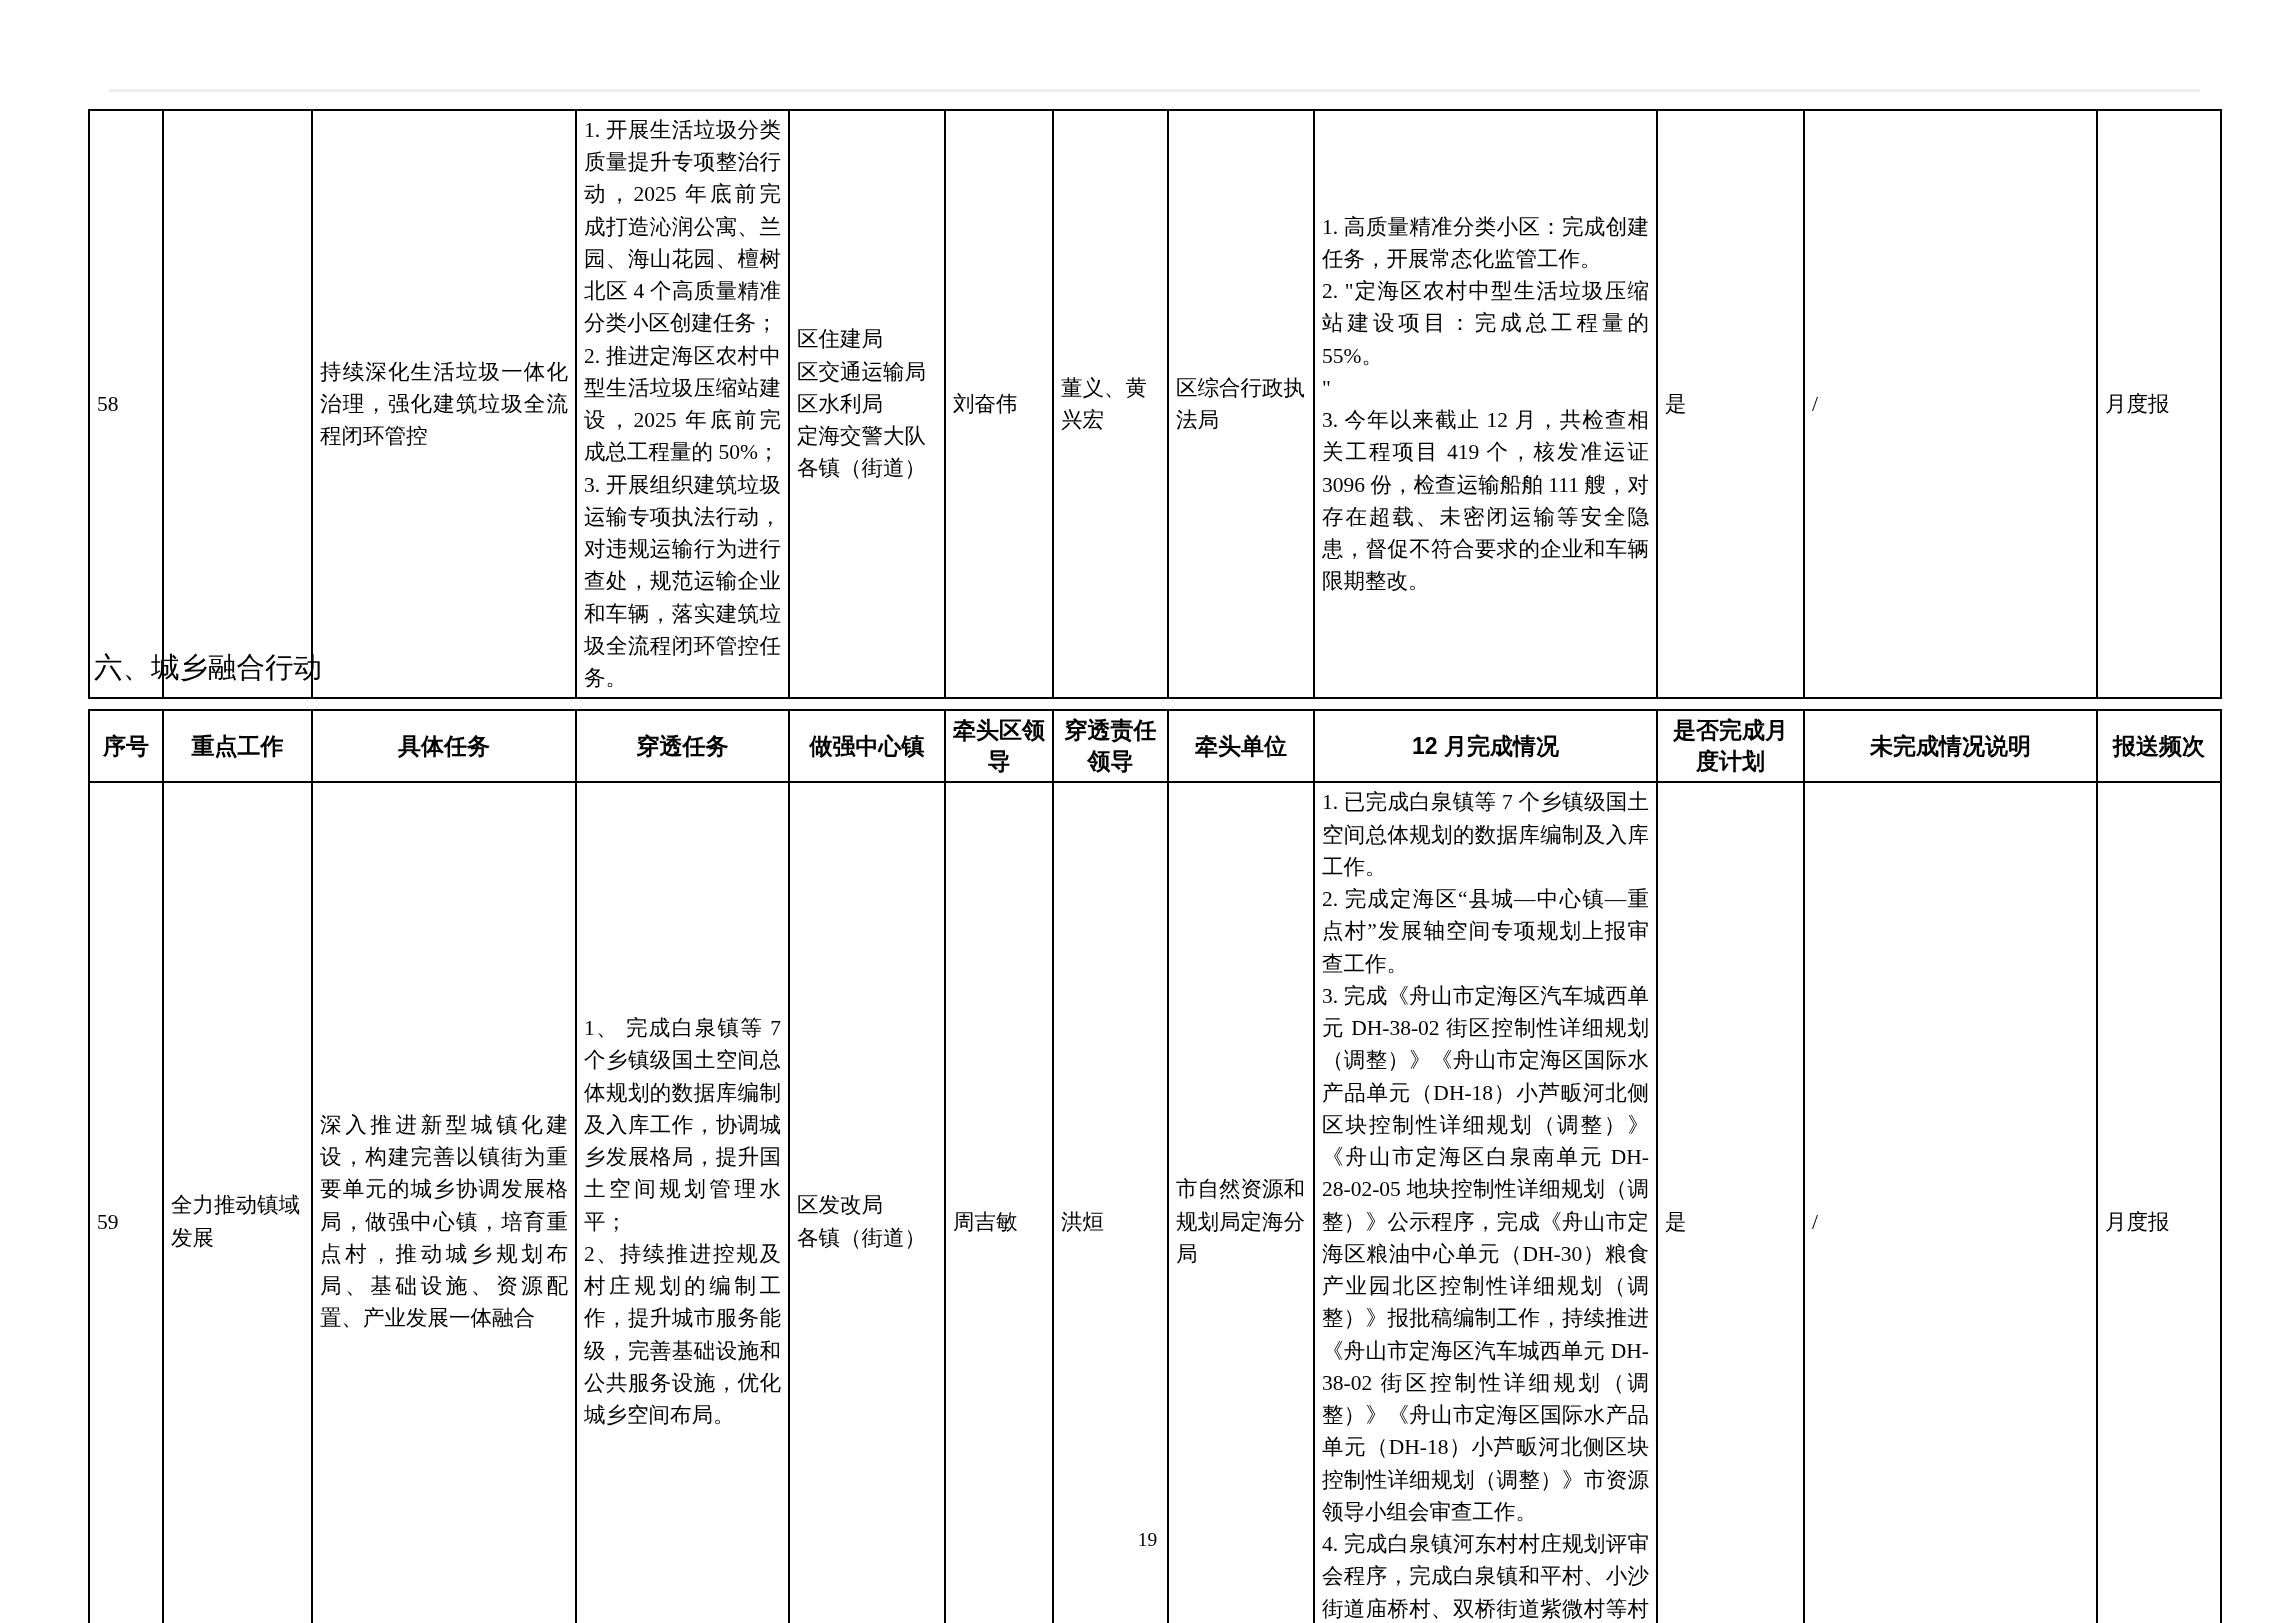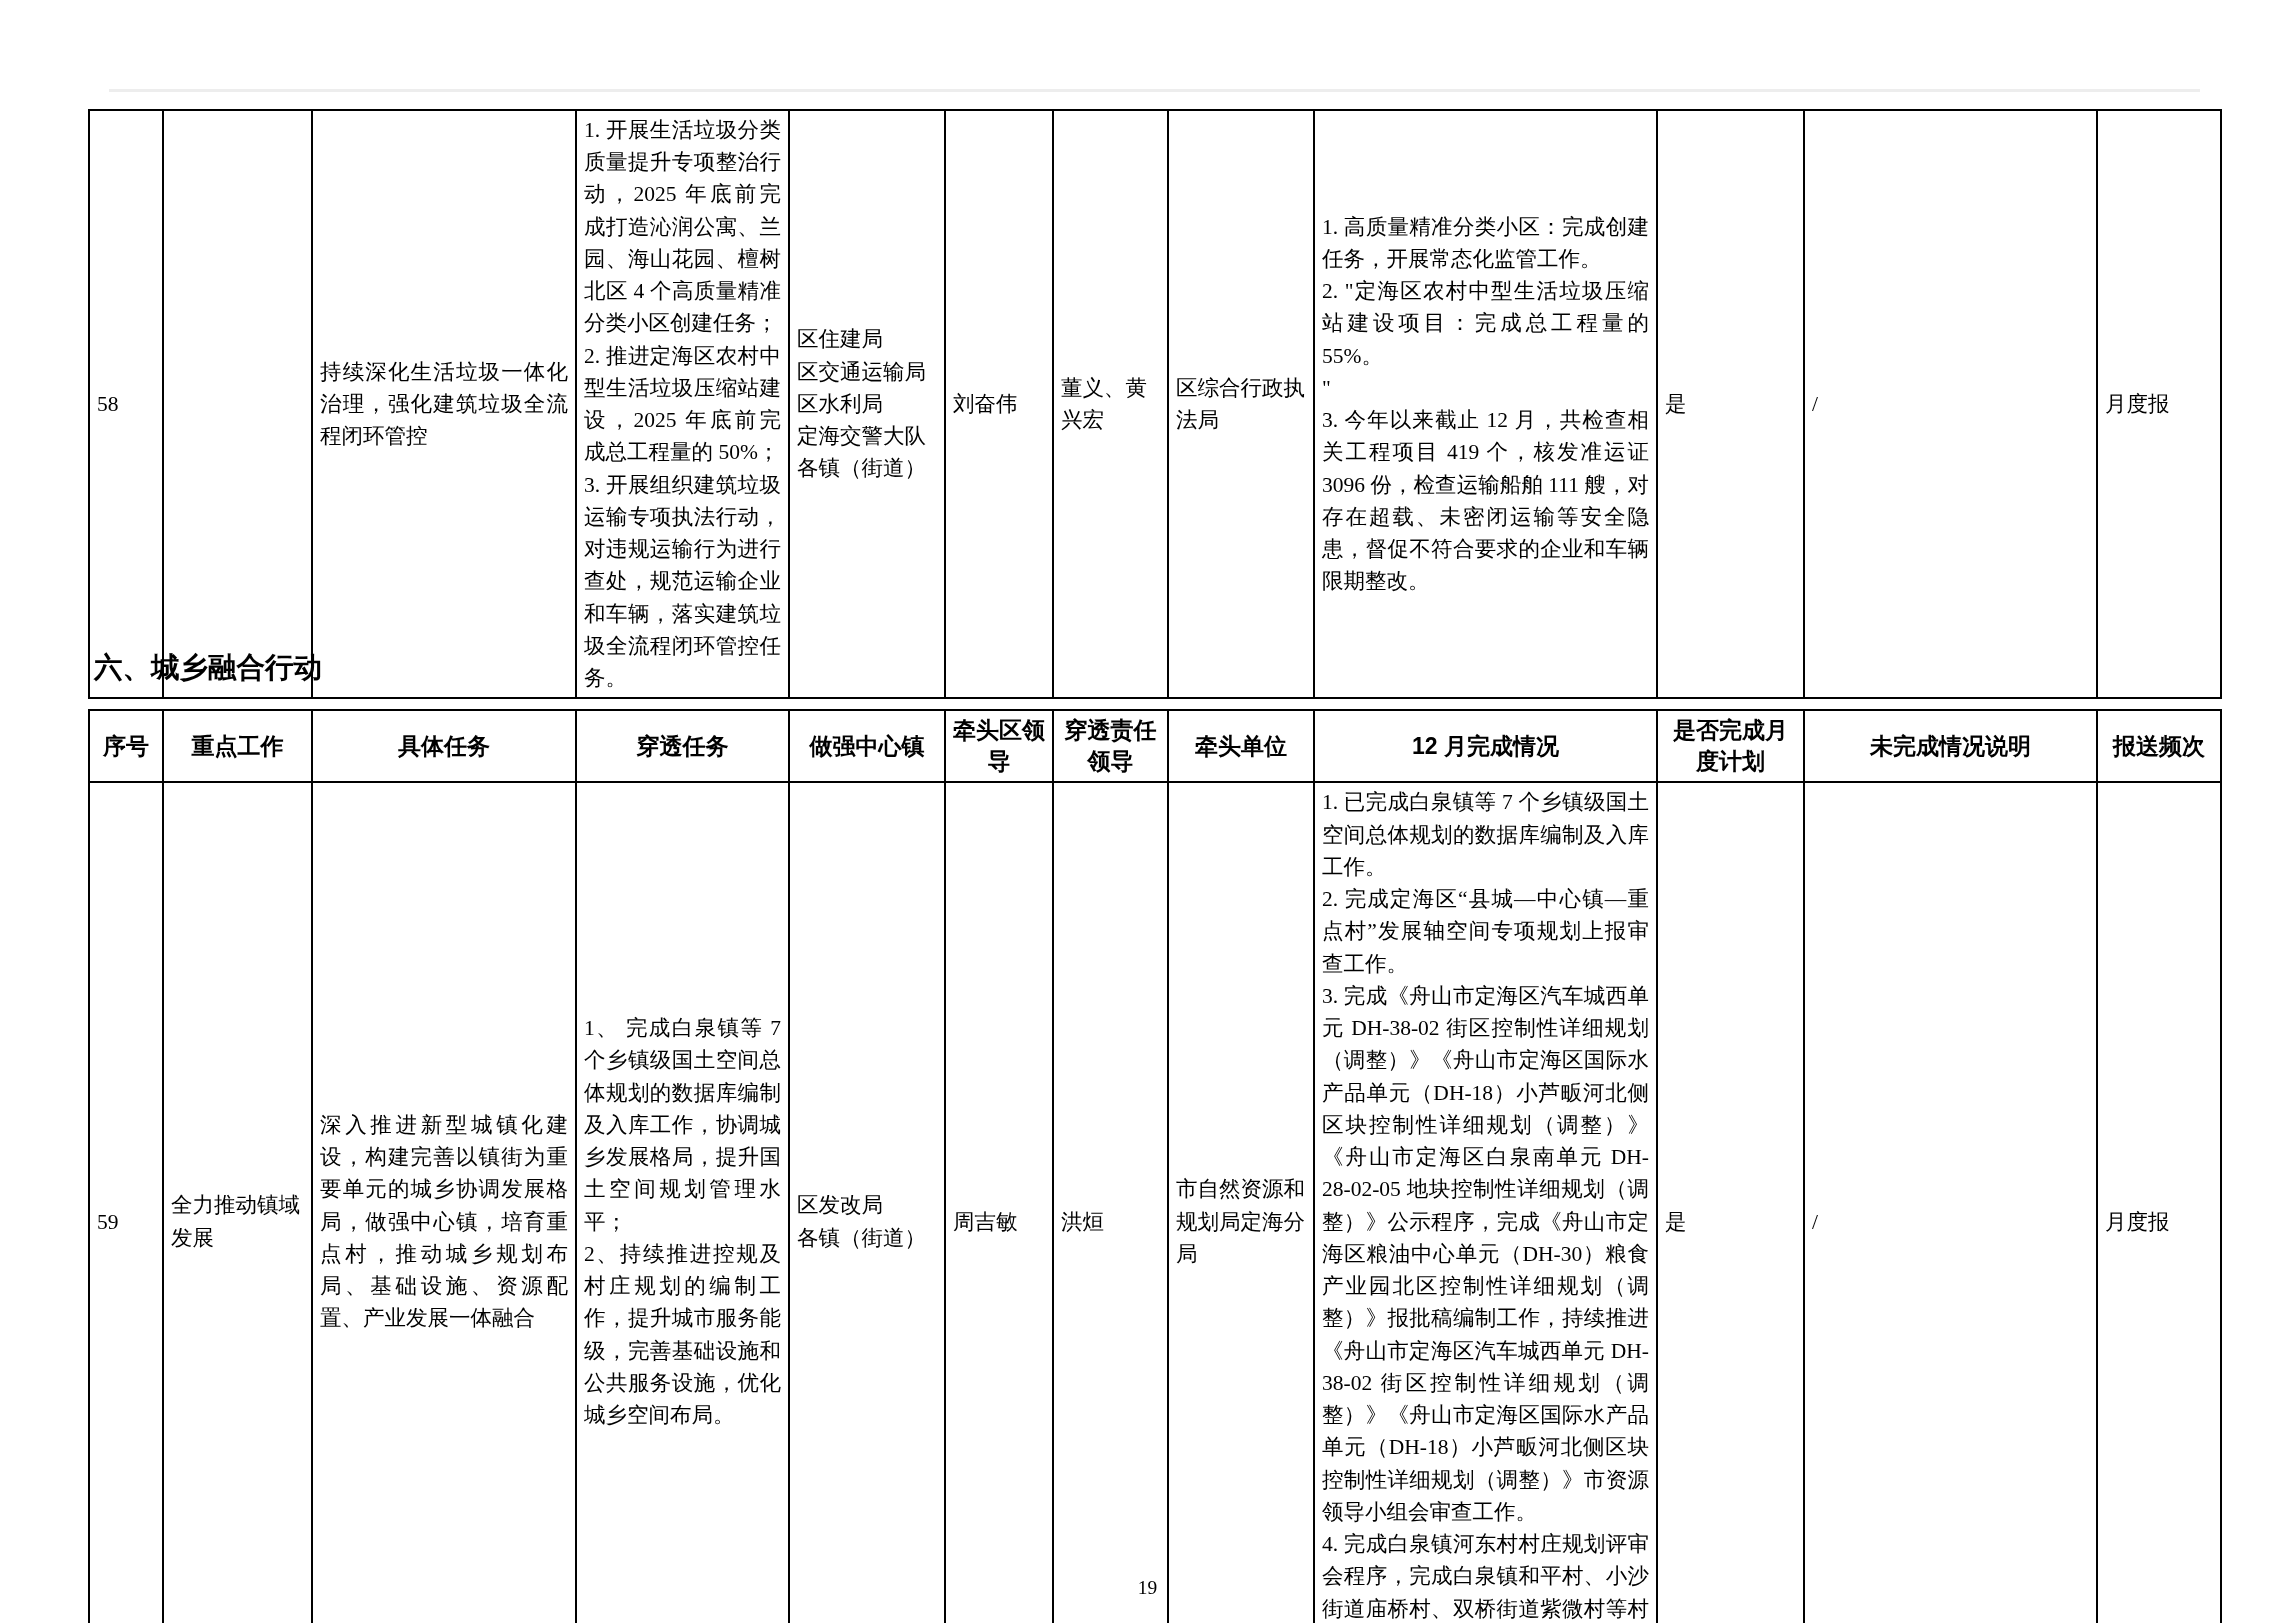--- a/index.html
+++ b/index.html
@@ -44,25 +44,25 @@
   .row-tall-prev{height:516px;}
   .row-head{height:68px;}
   .row-tall-six{height:673px;}
   .c{}
   .j{text-align:justify;text-justify:inter-character;}
   .pre{white-space:pre-wrap;}
   .tight{line-height:1.16;}
   .section-title{
     position:absolute;left:94px;top:650px;
     font-family:"Liberation Sans","DejaVu Sans",sans-serif;
-    font-weight:bold;font-size:28.5px;line-height:1.2;color:#000;
+    font-weight:normal;font-size:28.5px;line-height:1.2;color:#000;
   }
   .page-number{
     position:absolute;left:0;top:1529px;width:2295px;
-    text-align:center;font-size:19.4px;margin-top:48px;
+    text-align:center;font-size:19.4px;
   }
 </style>
 </head>
 <body>
 
 <div class="page">
 
   <div class="prev-page-edge"></div>
 
   <table class="grid" id="table-prev">

